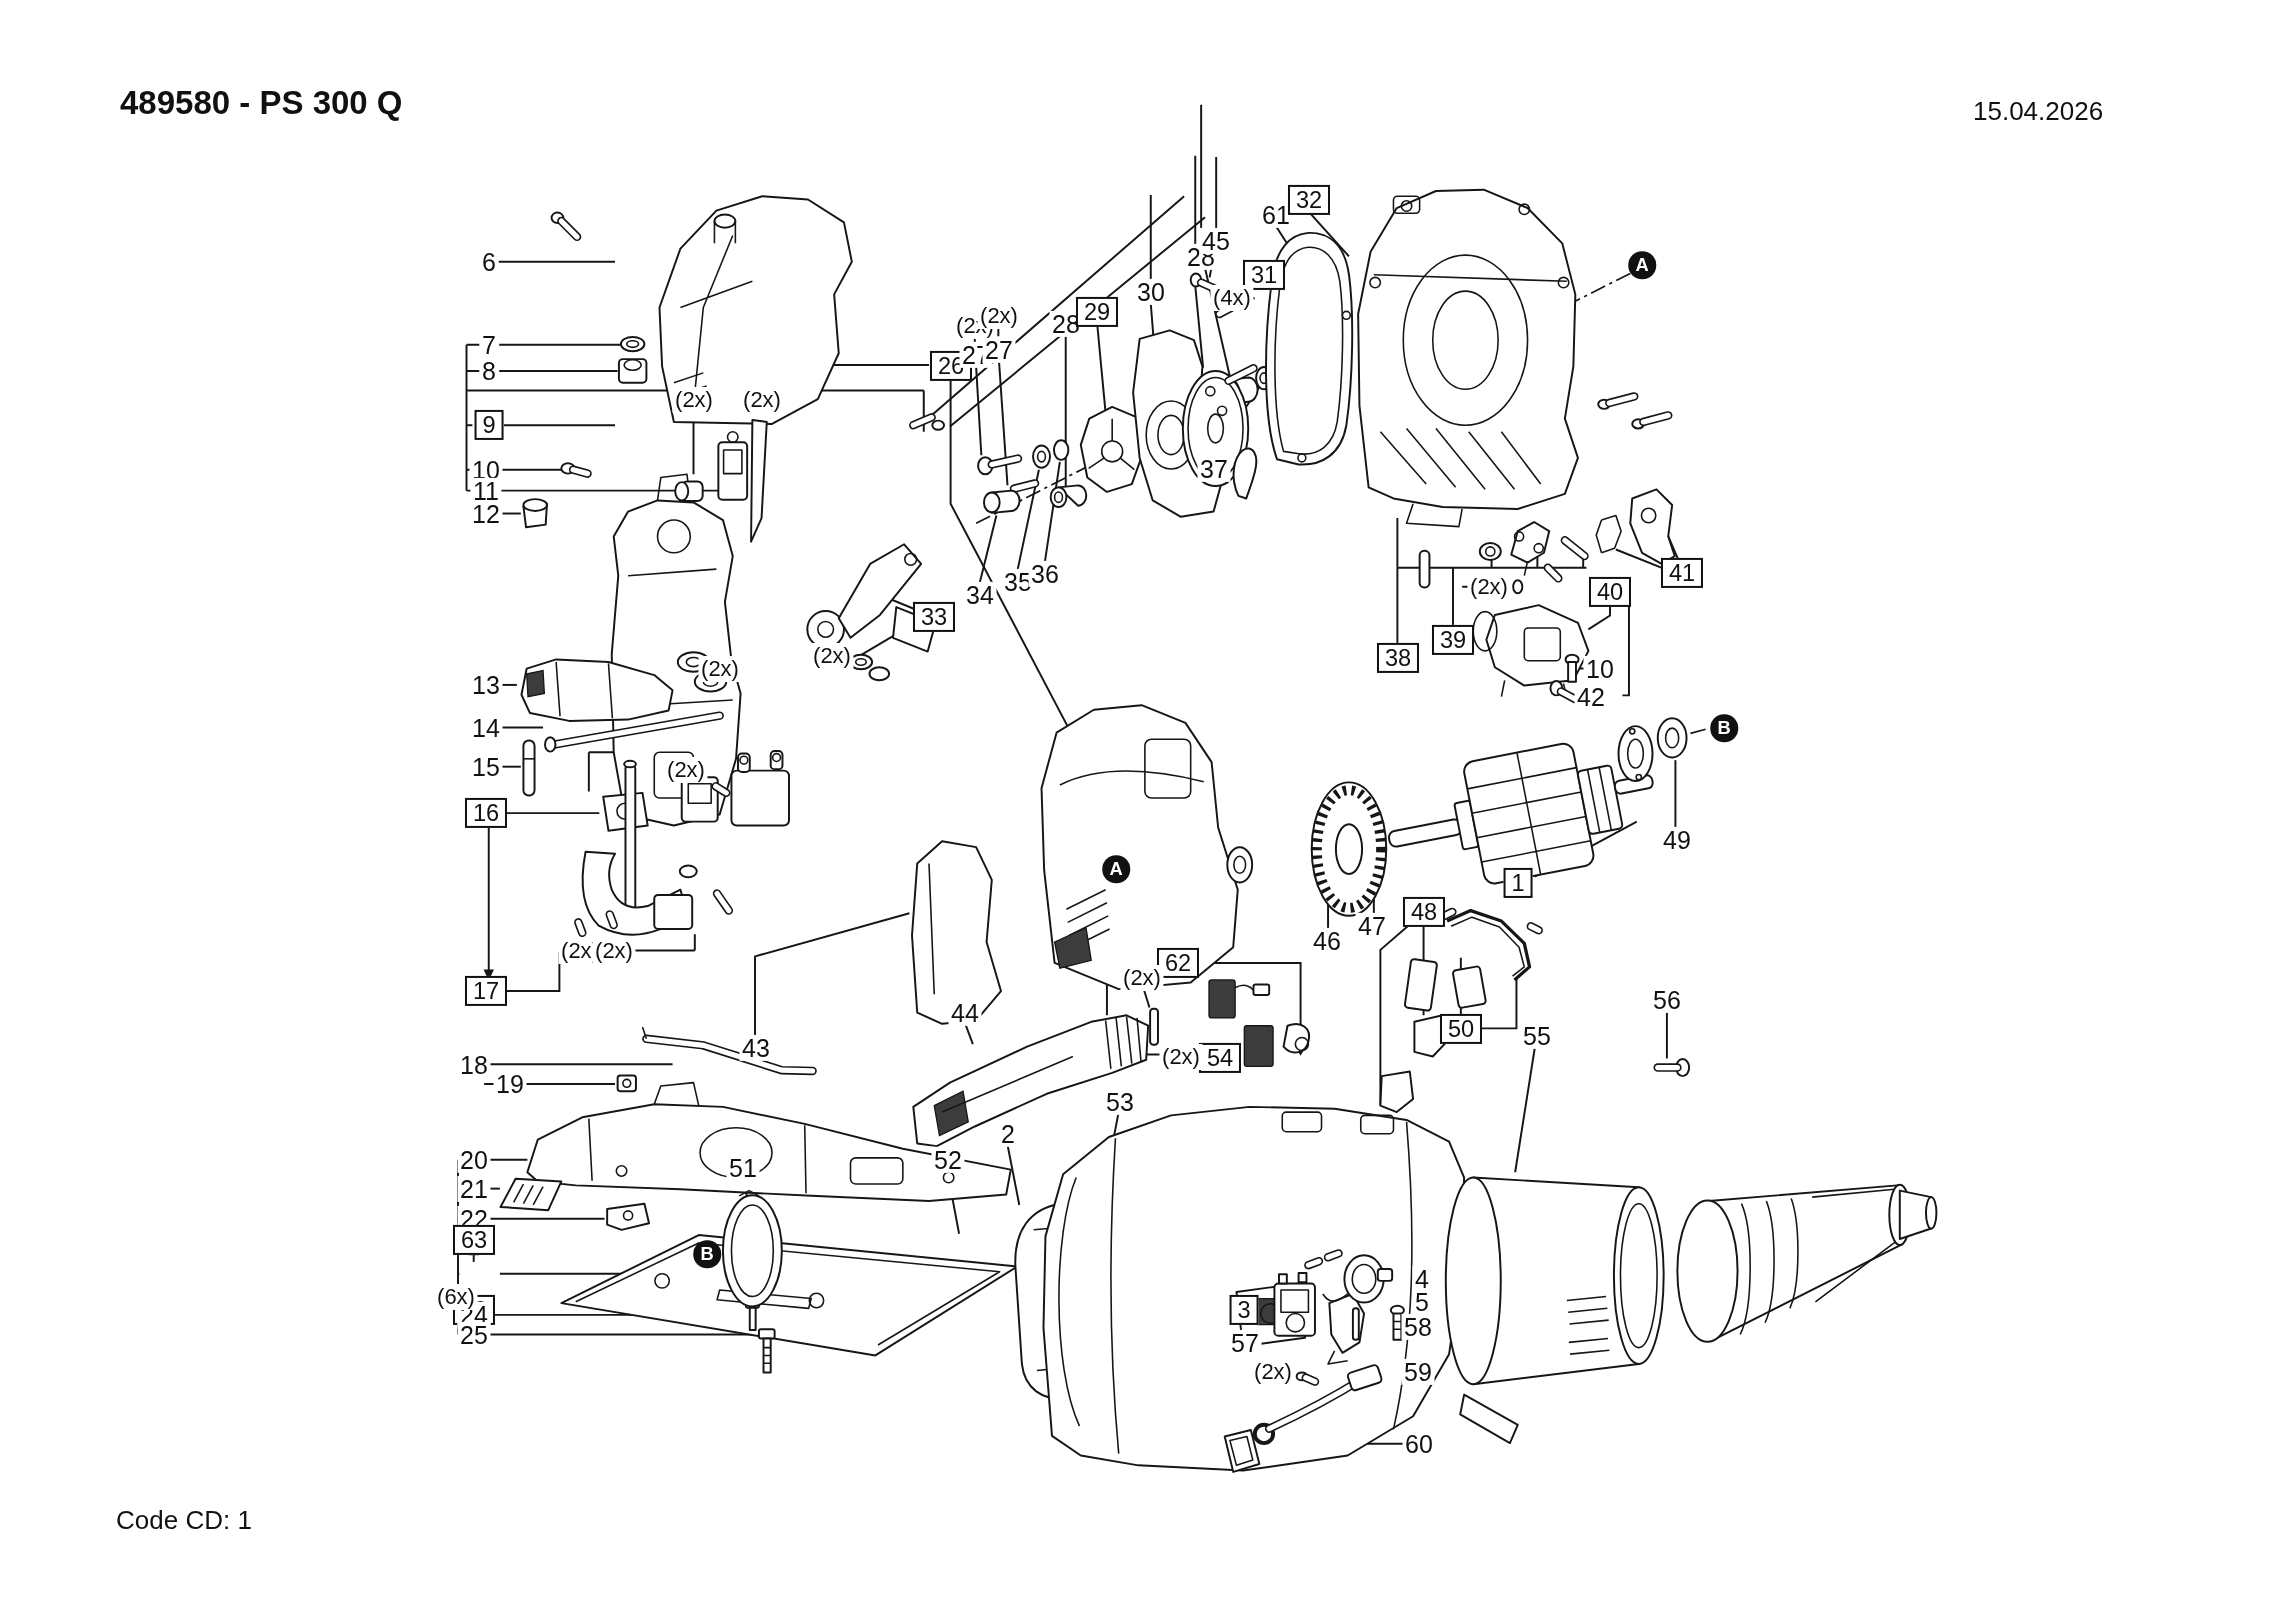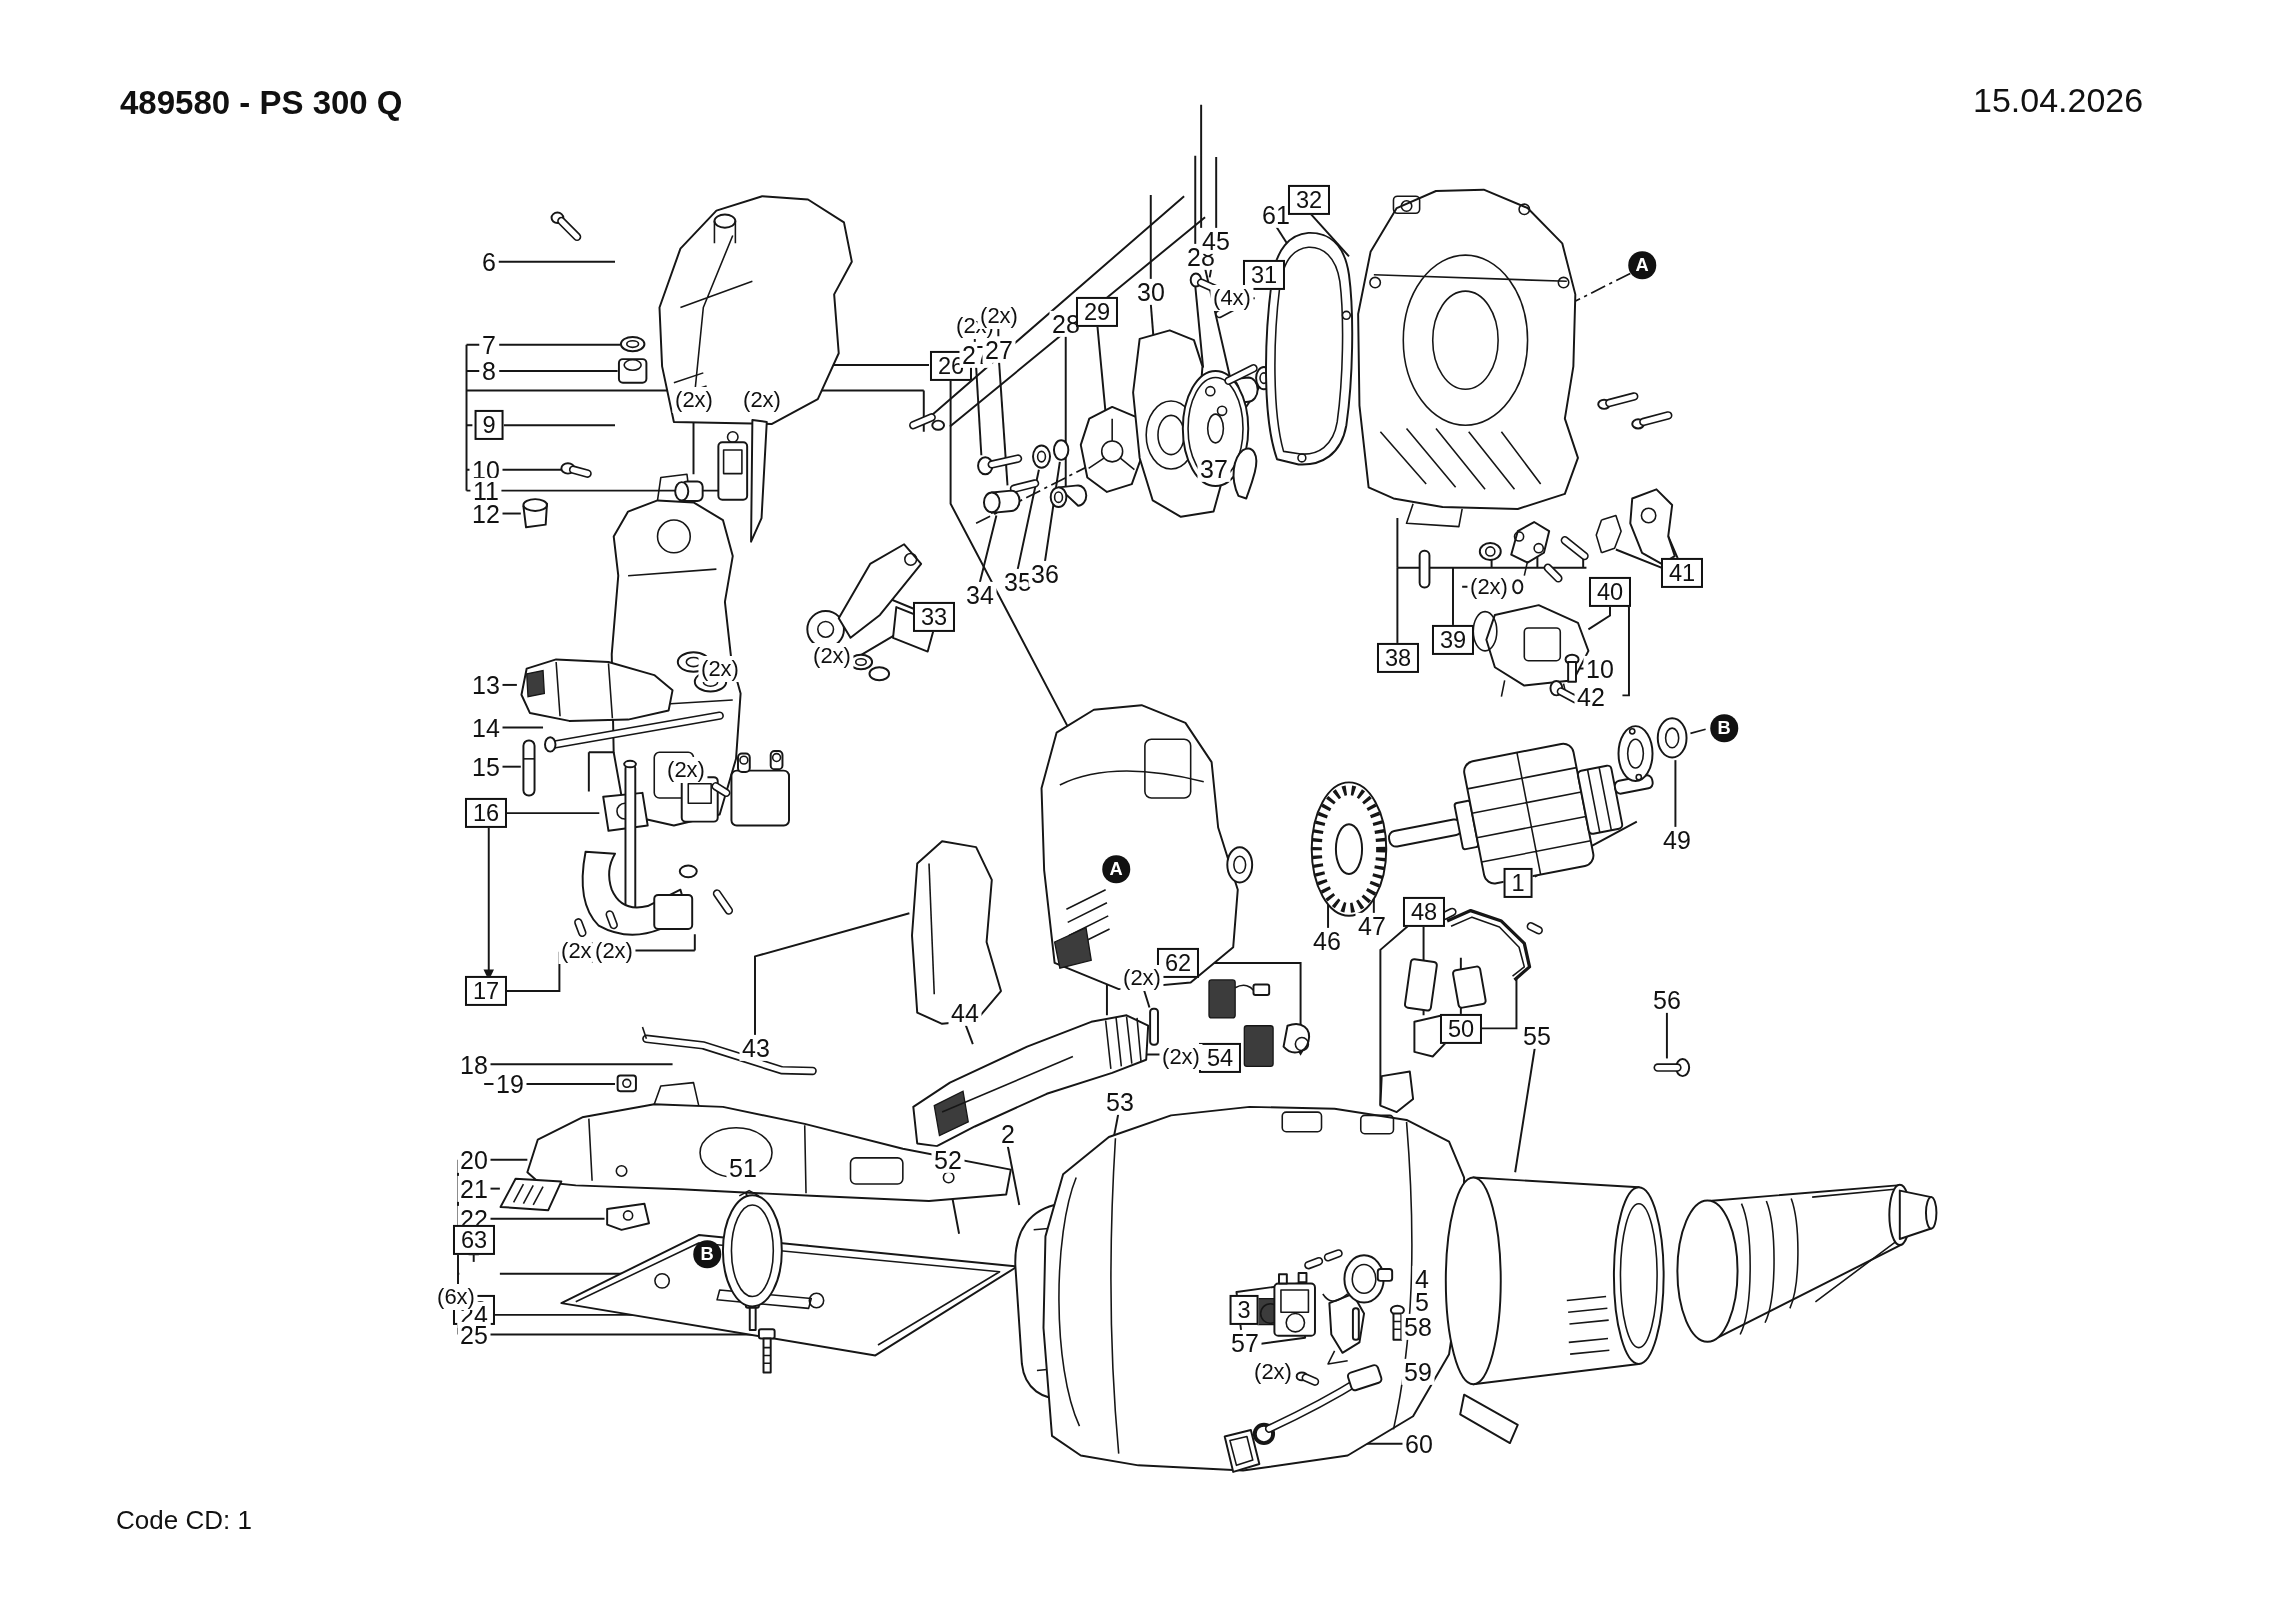--- a/index.html
+++ b/index.html
@@ -1,19 +1,19 @@
 <!DOCTYPE html>
 <html style="font-size:10.5px"><head>
 <meta charset="utf-8">
 <style>
   html,body{margin:0;padding:0;background:#fff;}
   .page{position:relative;width:2295px;height:1623px;background:#ffffff;
         font-family:"Liberation Sans",sans-serif;color:#111;overflow:hidden;}
   .hdr-title{position:absolute;left:120px;top:84px;font-size:33px;font-weight:bold;white-space:nowrap;}
-  .hdr-date{position:absolute;left:1973px;top:81px;font-size:34px;white-space:nowrap;}
+  .hdr-date{position:absolute;left:1973px;top:96px;font-size:26px;white-space:nowrap;}
   .ftr-code{position:absolute;left:116px;top:1505px;font-size:26px;white-space:nowrap;}
   svg{position:absolute;left:0;top:0;}
   #label-layer{position:absolute;left:0;top:0;width:100%;height:100%;}
   #label-layer div{position:absolute;transform:translate(-50%,-50%);white-space:nowrap;}
   .lbl{font-size:25px;background:#fff;padding:0 2.6px;line-height:1.05;}
   .lbl.boxed{font-size:23.6px;border:2.3px solid #111;padding:0.7px 5.9px;background:#fff;}
   .qty{font-size:22px;background:#fff;padding:0 2.6px;}
   .ref{width:27.5px;height:27.5px;background:#111;color:#fff;border-radius:50%;
        font-size:18.3px;font-weight:bold;display:flex;align-items:center;justify-content:center;}
   

